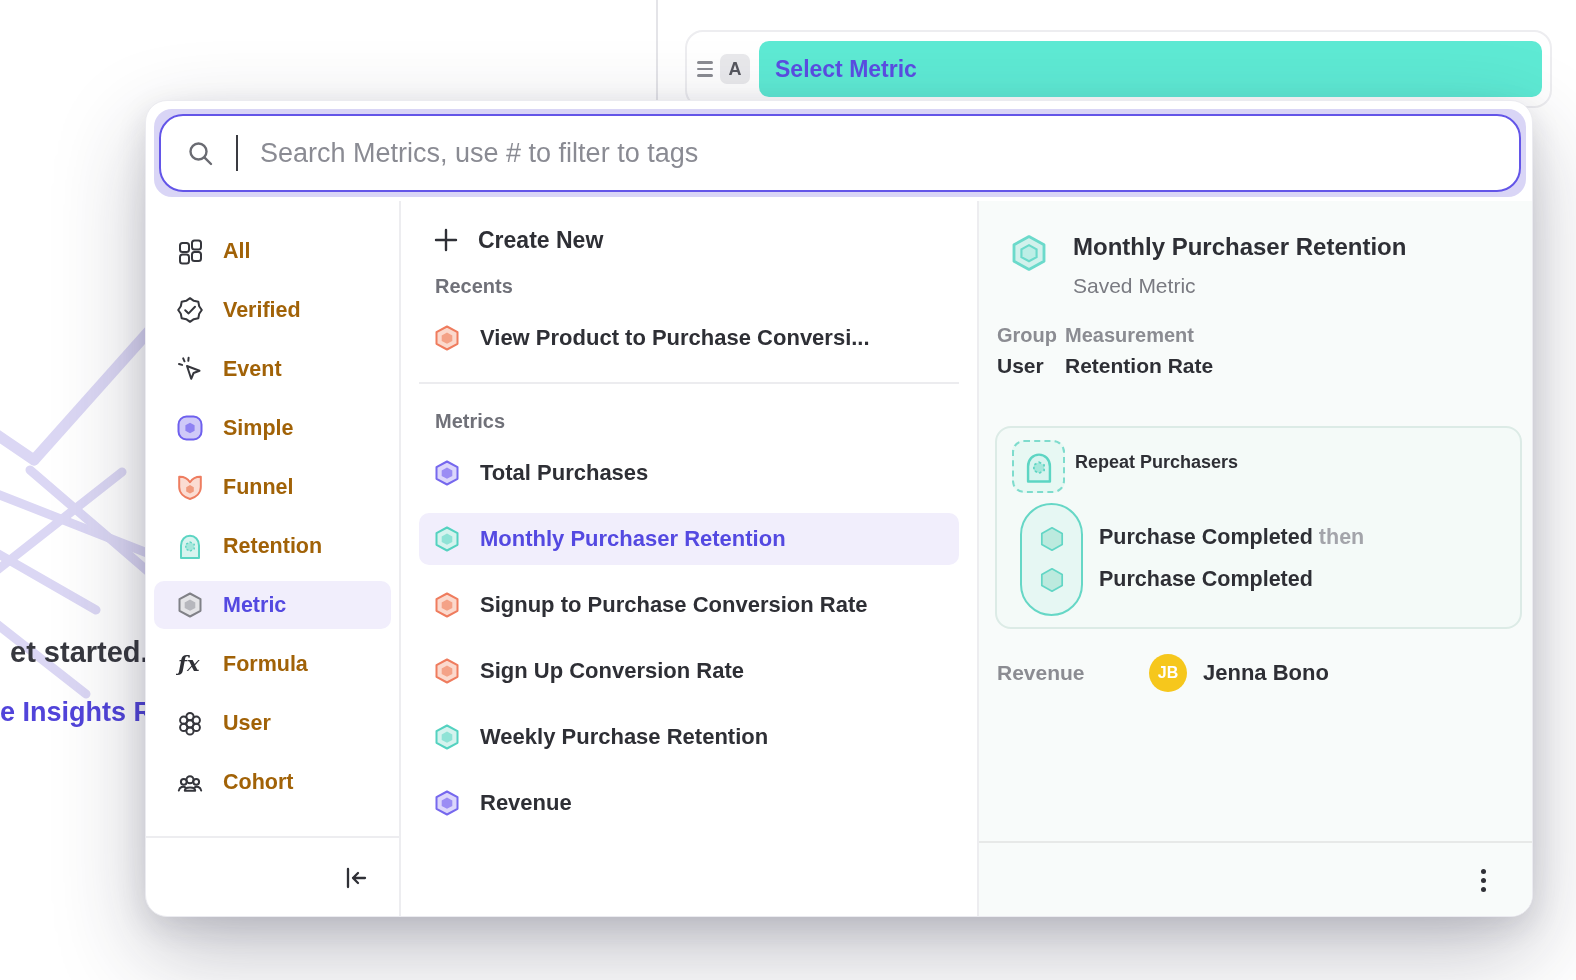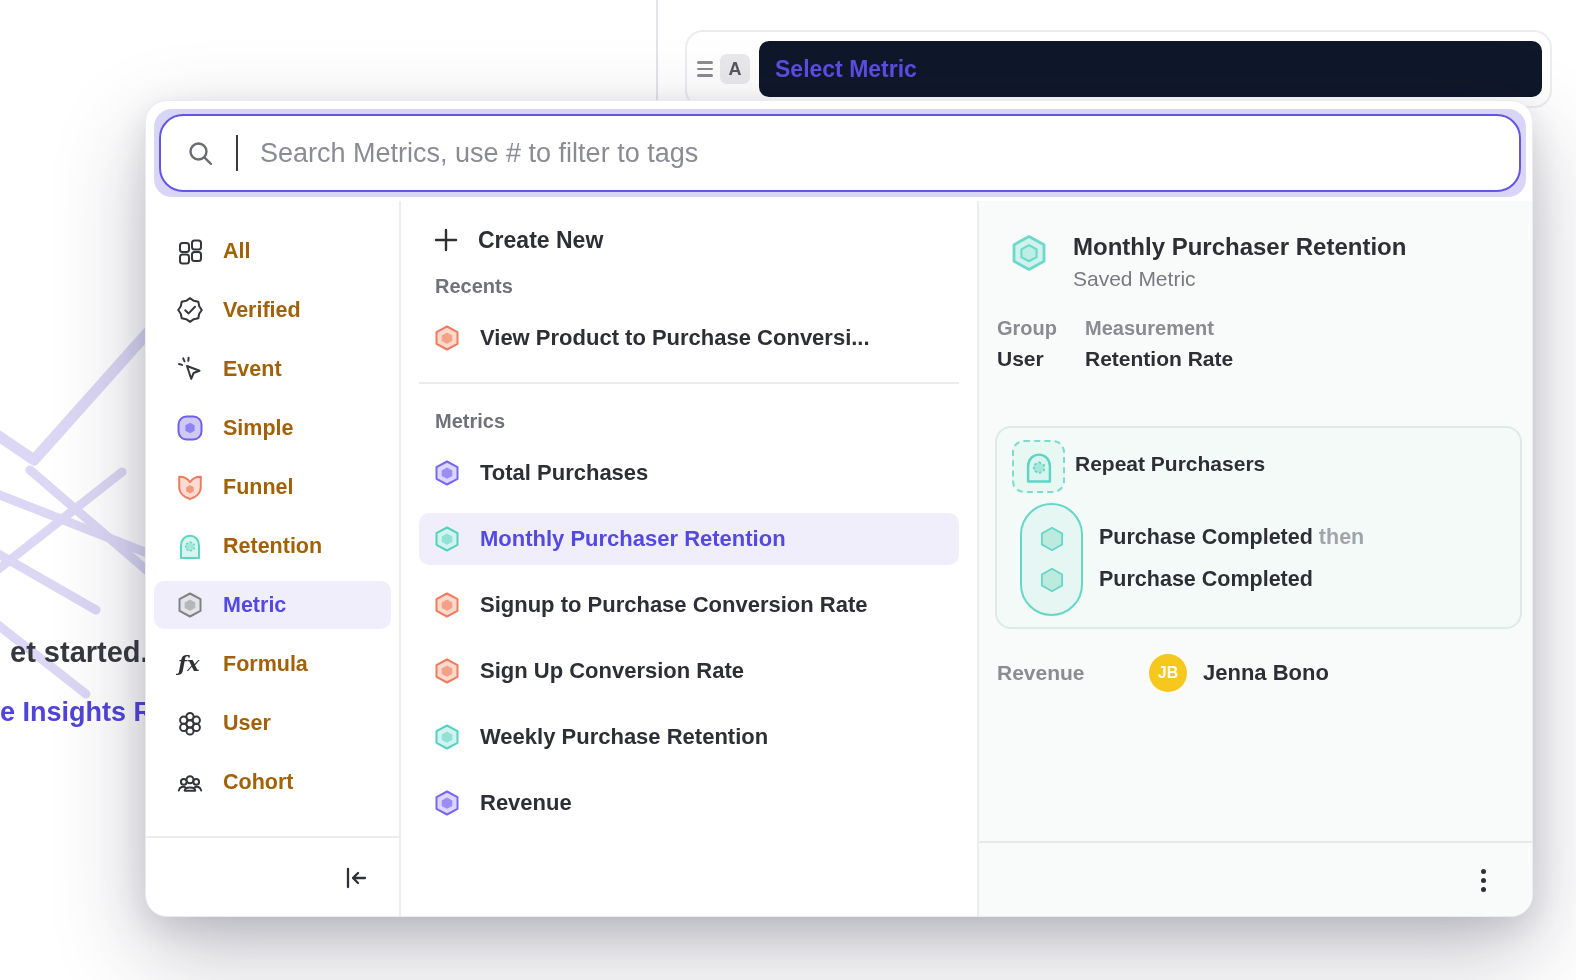--- a/index.html
+++ b/index.html
@@ -15,21 +15,21 @@
   .bg-link{position:absolute; left:0; top:697px; font-size:27px; font-weight:600; color:#5144da; white-space:nowrap;}
   .metric-bar{
     position:absolute; left:685px; top:30px; width:867px; height:78px;
     background:#fff; border:2px solid #ededf0; border-radius:18px;
     display:flex; align-items:center; padding:0 8px;
   }
   .burger{width:16px; display:flex; flex-direction:column; gap:4px; margin-left:2px;}
   .burger i{display:block; height:2.5px; background:#8b8c92; border-radius:2px;}
   .a-badge{width:30px; height:30px; background:#e9e9ec; border-radius:7px; margin-left:7px;
     display:flex; align-items:center; justify-content:center; font-size:18px; font-weight:700; color:#56575e;}
-  .select-pill{flex:1; height:56px; background:#0f172a; border-radius:10px; margin-left:9px;
+  .select-pill{flex:1; height:56px; background:#5eead4; border-radius:10px; margin-left:9px;
     display:flex; align-items:center; padding-left:16px; font-size:23px; font-weight:700; color:#5b4ee2;}
   
   .modal{
     position:absolute; left:145px; top:100px; width:1388px; height:817px;
     background:#fff; border:1px solid #ebebf0; border-radius:22px; overflow:hidden;
     box-shadow:0 10px 30px rgba(35,35,60,.12), 0 35px 90px rgba(35,35,60,.28);
   }
   .search-ring{position:absolute; left:8px; top:8px; width:1372px; height:88px; background:#d9d5f6; border-radius:18px;}
   .search-box{position:absolute; left:5px; top:5px; right:5px; bottom:5px; background:#fff;
     border:2.5px solid #6355e8; border-radius:24px; display:flex; align-items:center; padding:0 26px; gap:22px;}
@@ -51,29 +51,29 @@
   .sec-header{padding-left:16px; font-size:20px; font-weight:600; color:#707179;}
   .sec-header.metrics{margin-top:26px;}
   .mid-item{height:52px; margin-top:14px; display:flex; align-items:center; gap:19px; padding-left:14px;
     font-size:22px; font-weight:600; color:#2e2f35; border-radius:10px; cursor:pointer; white-space:nowrap;}
   .mid-item.selected{background:#f1eefc; color:#5449e1;}
   .mid-divider{height:2px; background:#ececef; margin-top:18px;}
   
   .col-right{flex:1; background:#f8fbfa; position:relative;}
   .detail-header{display:flex; gap:24px; padding:32px 20px 0 30px; align-items:flex-start;}
   .detail-title{font-size:24px; font-weight:700; color:#2e2f35;}
-  .detail-sub{font-size:21px; color:#797a81; margin-top:6px;}
-  .detail-meta{display:flex; gap:28px; padding-left:18px; margin-top:26px;}
+  .detail-sub{font-size:21px; color:#797a81; margin-top:13px;}
+  .detail-meta{display:flex; gap:8px; padding-left:18px; margin-top:26px;}
   .meta-label{font-size:20px; font-weight:600; color:#8b8c92;}
   .meta-value{font-size:21px; font-weight:700; color:#2e2f35; margin-top:7px;}
   .def-card{position:absolute; left:16px; top:225px; width:527px; height:203px;
     background:#f4faf8; border:2px solid #dcebe6; border-radius:16px;}
   .dash-box{position:absolute; left:15px; top:12px; width:53px; height:53px; border:2px dashed #7edccd;
     border-radius:12px; background:rgba(221,245,239,.55); display:flex; align-items:center; justify-content:center;}
-  .def-title{position:absolute; left:78px; top:24px; font-size:21px; font-weight:700; color:#2e2f35;}
+  .def-title{position:absolute; left:78px; top:24px; font-size:18px; font-weight:700; color:#2e2f35;}
   .pill{position:absolute; left:23px; top:75px; width:63px; height:113px; border:2px solid #66d7c6;
     background:#e6f7f3; border-radius:34px; display:flex; flex-direction:column; align-items:center; justify-content:center; gap:11px;}
   .steps{position:absolute; left:102px; top:96px; display:flex; flex-direction:column; gap:16px;}
   .step-line{font-size:21.5px; font-weight:700; color:#2e2f35; line-height:26px; white-space:nowrap;}
   .step-conn{color:#a3a4aa; font-weight:600;}
   .creator-row{position:absolute; left:18px; top:453px; height:38px; display:flex; align-items:center;}
   .creator-label{font-size:21px; font-weight:600; color:#8b8c92; width:152px;}
   .avatar{width:38px; height:38px; border-radius:50%; background:#f6c71c; color:#fff;
     display:flex; align-items:center; justify-content:center; font-size:16px; font-weight:700;}
   .creator-name{font-size:22px; font-weight:600; color:#2e2f35; margin-left:16px;}

